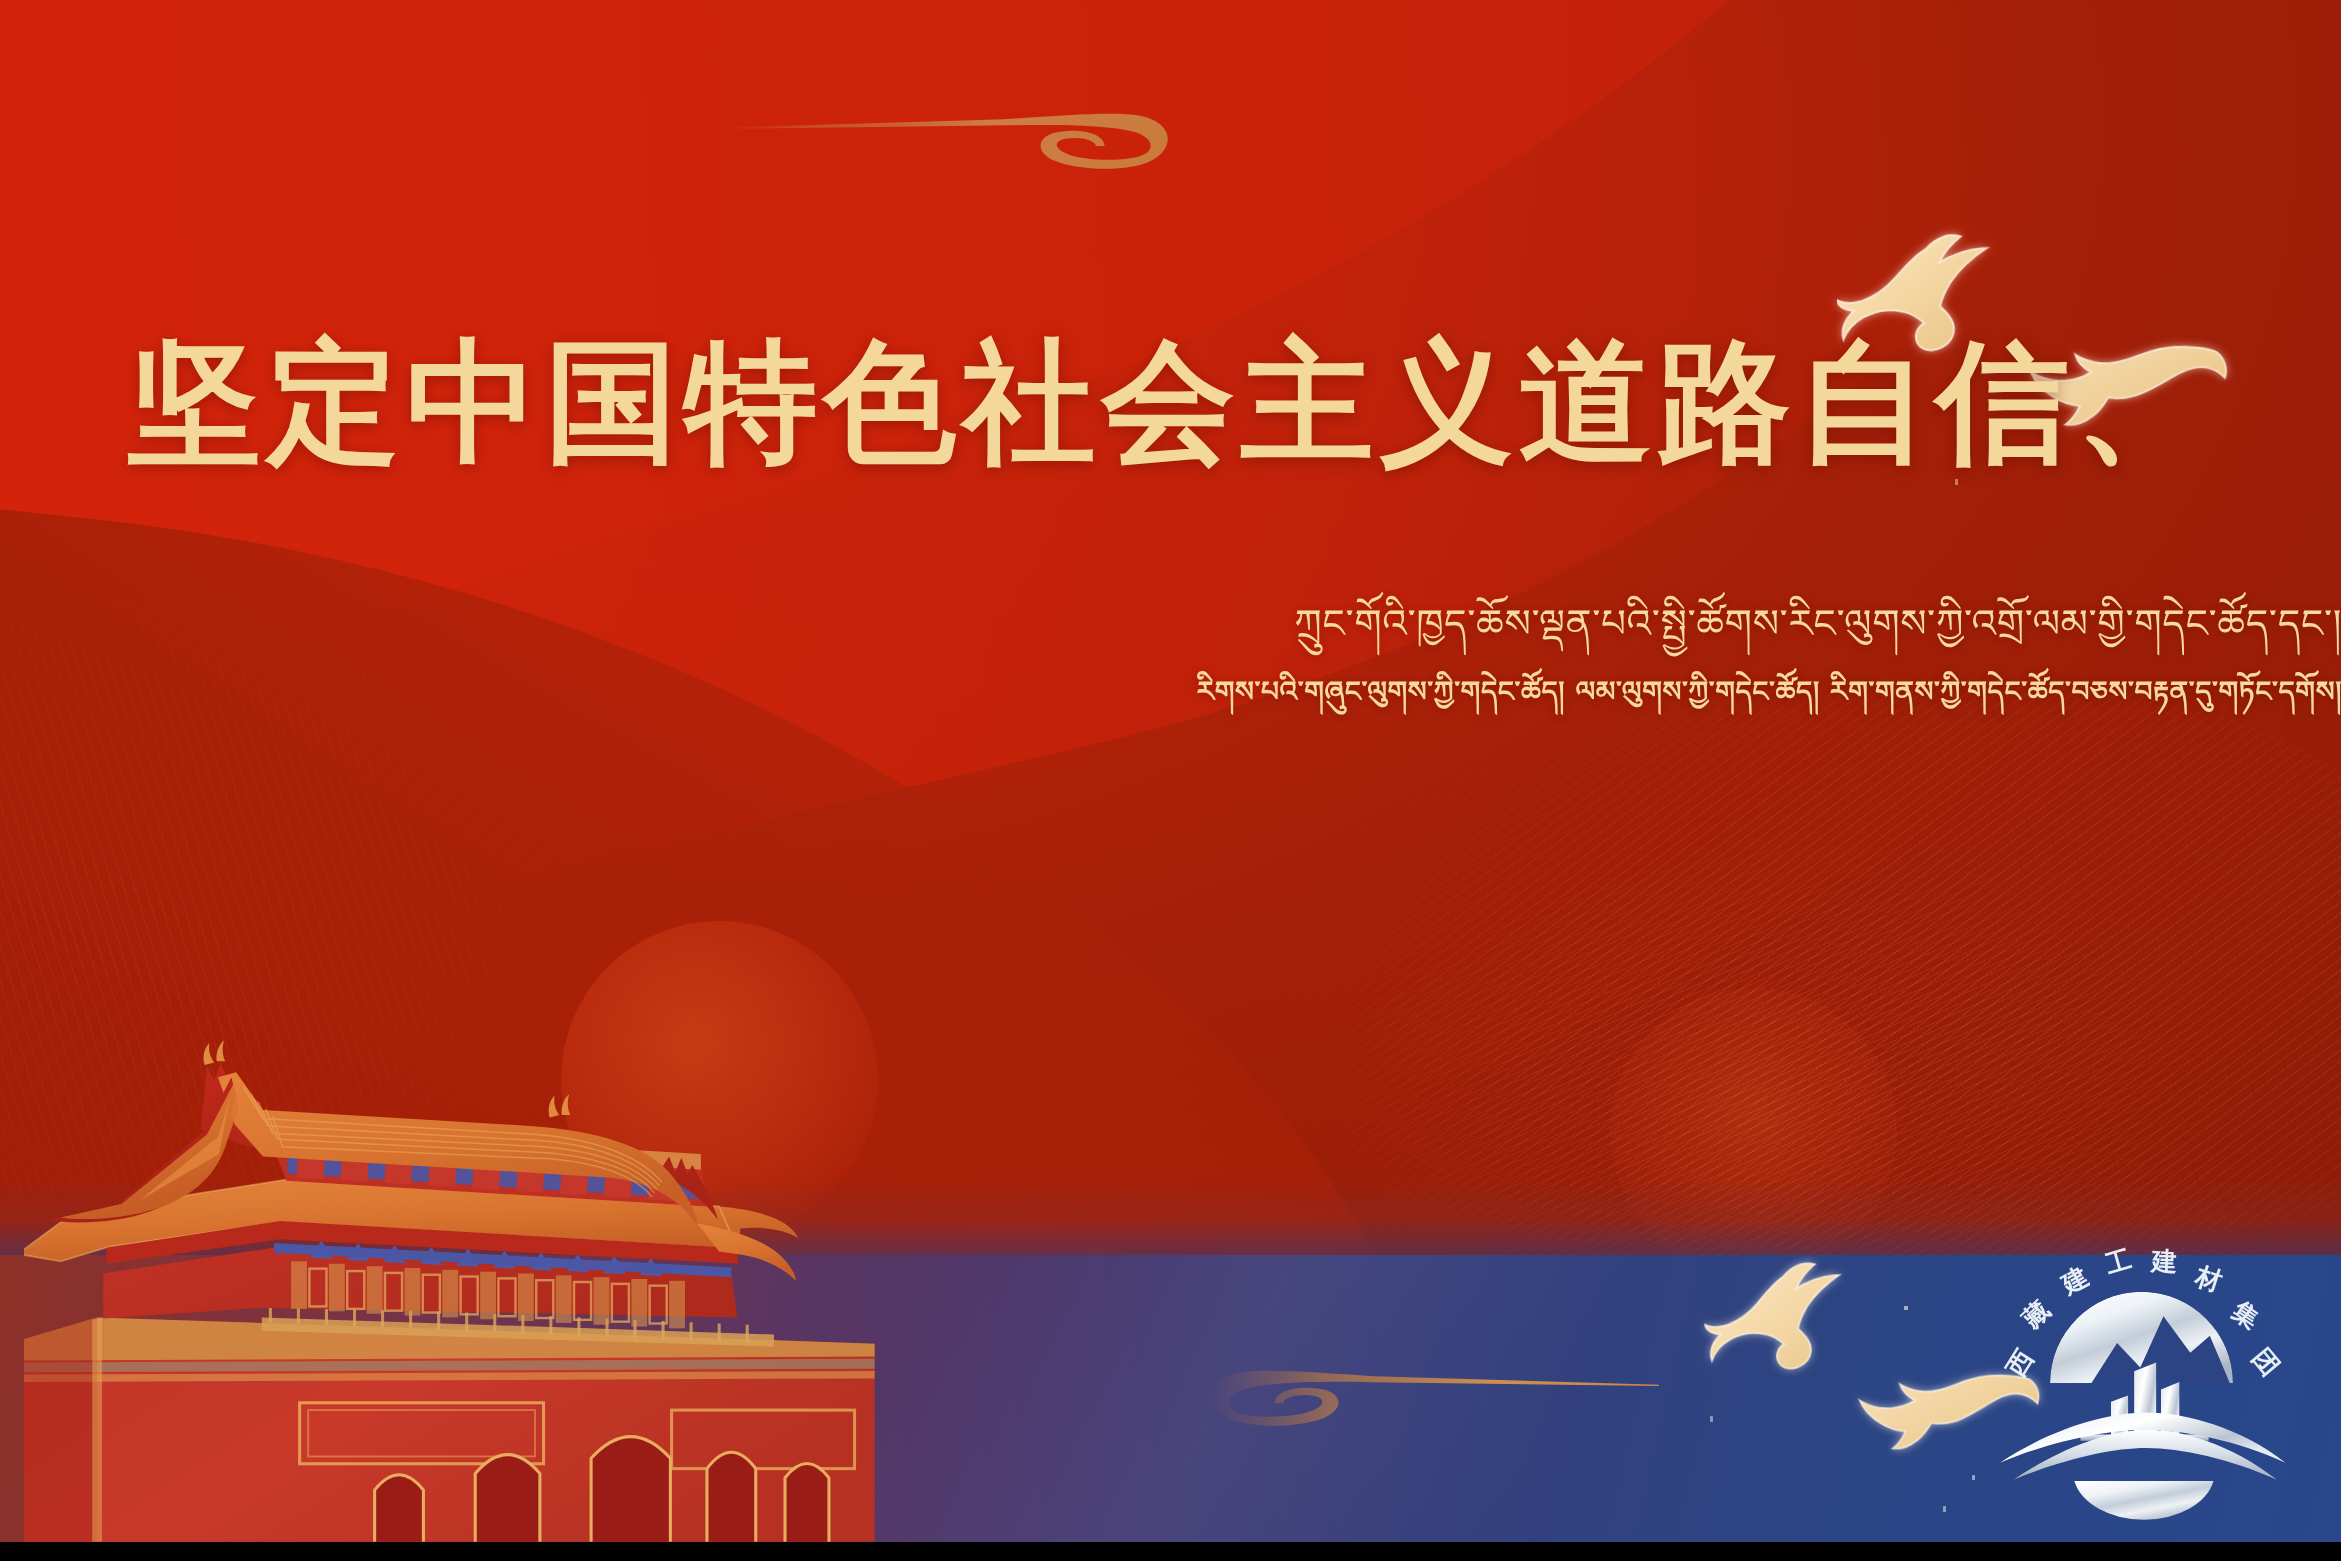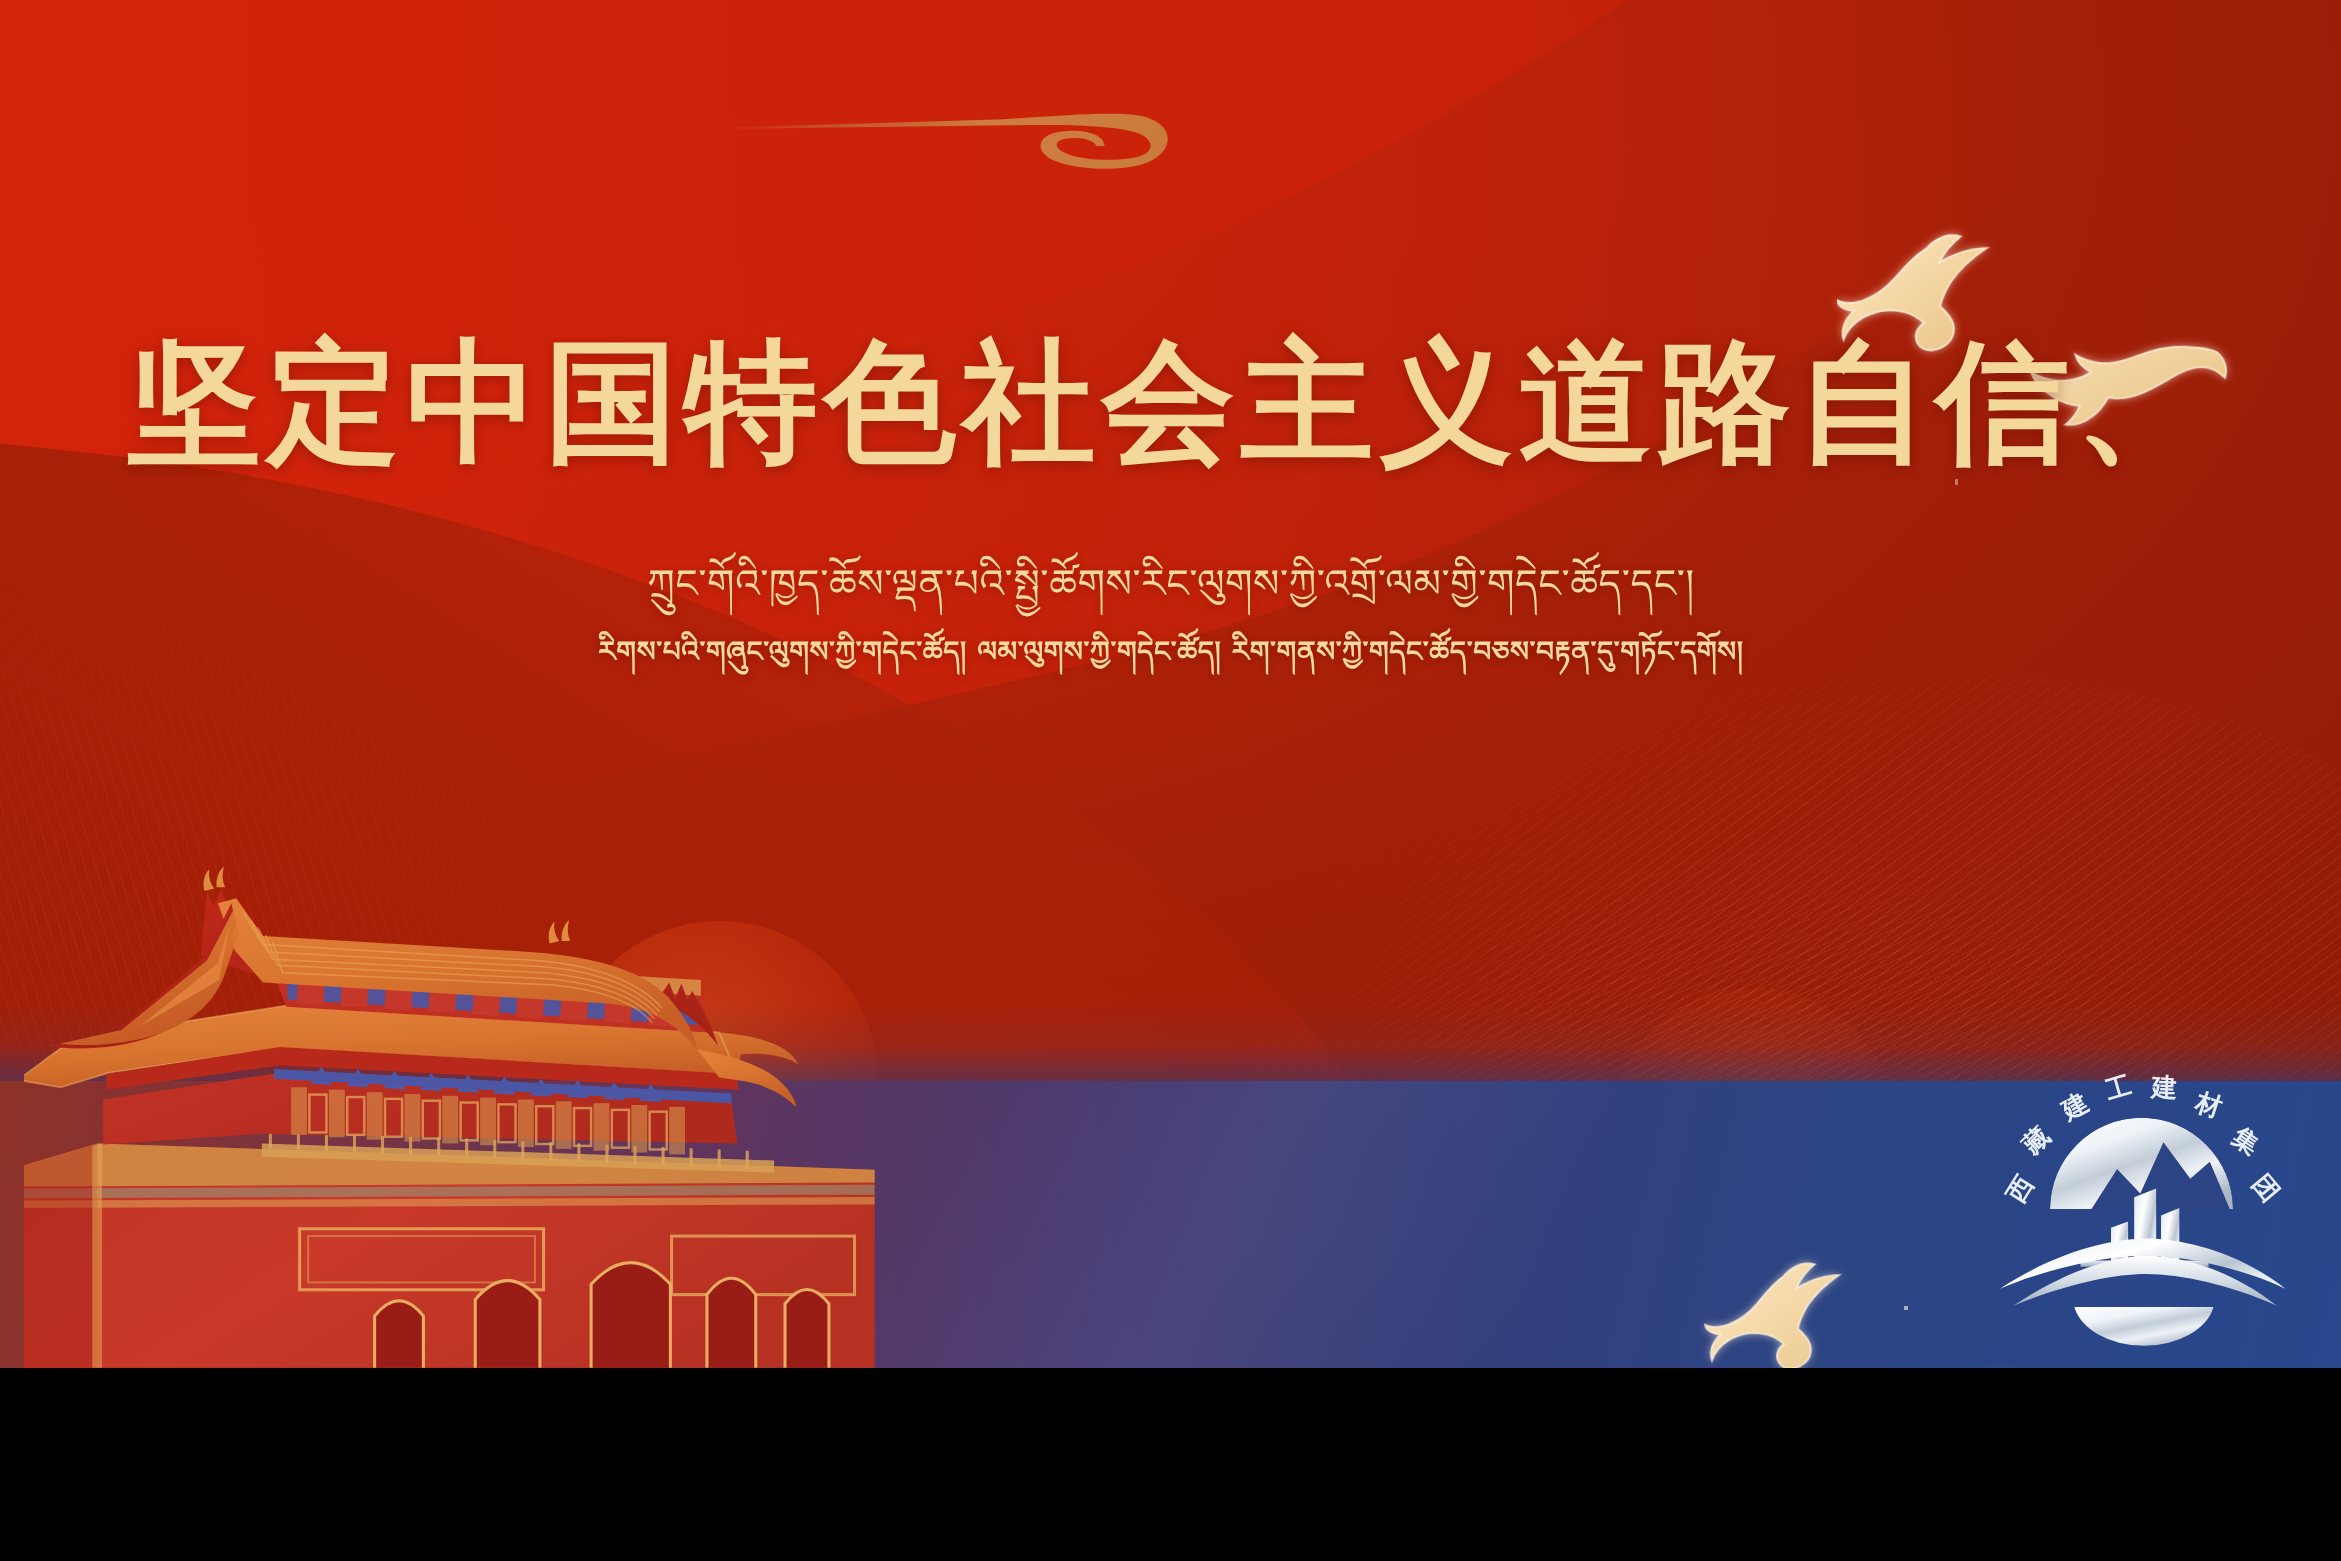--- a/index.html
+++ b/index.html
@@ -1,20 +1,20 @@
 <!DOCTYPE html>
 <html style="font-size:9.8px"><head>
 <meta charset="utf-8">
 <style>
   html,body{margin:0;padding:0;background:#000;}
   body{font-family:"Liberation Sans",sans-serif;}
 
   #poster{
     position:relative;
-    width:2342px;height:1368px;
+    width:2342px;height:1542px;
     overflow:hidden;
     background:#a81f0a;
   }
 
   
   .bg-base{
     position:absolute;inset:0;
     background:
       radial-gradient(115% 105% at 18% 8%, #c9260c 0%, #b92209 32%, #a31f08 60%, #8e1c07 100%);
   }
@@ -119,22 +119,23 @@
     color:#f4d79b;
     font-family:"Liberation Serif","DejaVu Serif",serif;
     font-weight:700;
     font-size:133px;
     line-height:1.30;
     letter-spacing:6.1px;
     text-shadow:0 3px 13.4px rgba(90,12,0,.42);
     white-space:nowrap;
   }
   .tib-block{
-    margin-top:64px;
+    margin-top:104px;
     color:#f7d89e;
+    text-align:right;
   }
   .tib-line{
     font-family:"DejaVu Sans","Liberation Sans",sans-serif;
     font-size:39px;
     line-height:1.55;
     letter-spacing:0.6px;
     text-shadow:0 1.8px 8.5px rgba(90,12,0,.38);
     white-space:nowrap;
   }
   .tib-line.l2{font-size:28px;margin-top:16px;font-weight:bold;}

